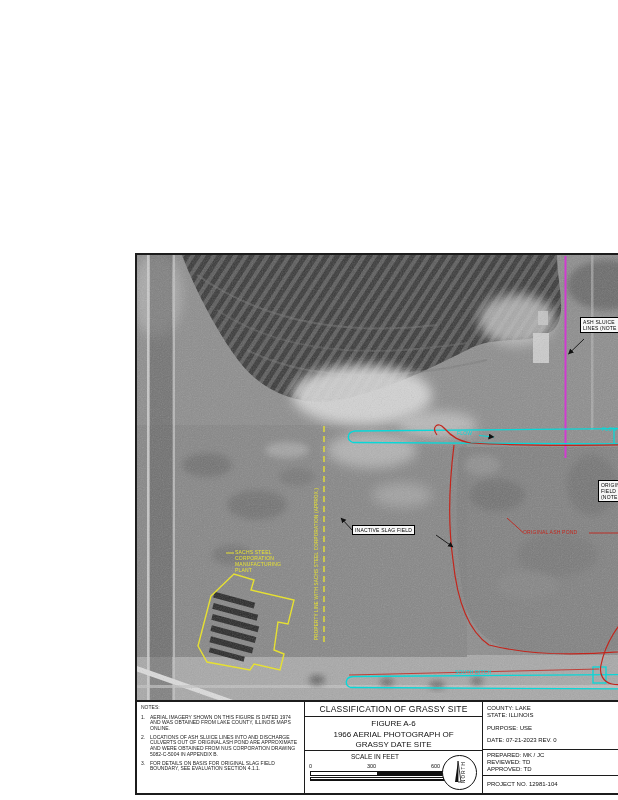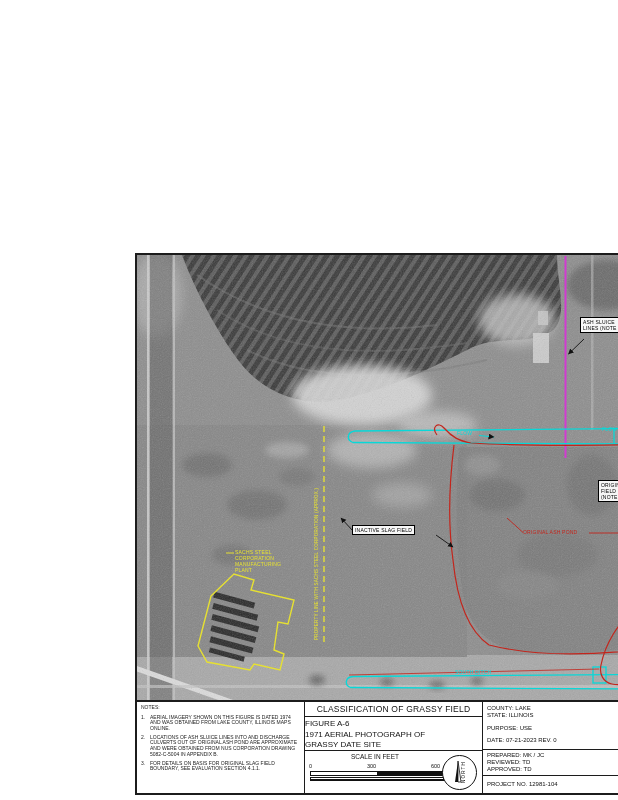--- a/index.html
+++ b/index.html
@@ -25,21 +25,21 @@
     position:absolute;left:0;top:445px;width:496px;height:93px;box-sizing:border-box;
     border-top:2px solid #1c1c1c;display:flex;background:#fff;
   }
   .tb-notes{width:168px;box-sizing:border-box;border-right:1.5px solid #1c1c1c;padding:3px 4px;font-size:5px;line-height:5.6px;color:#222;}
   .tb-notes .nh{margin-bottom:4px;}
   .note{display:flex;margin-bottom:3.5px;}
   .nn{width:9px;flex:none;}
   .nt{flex:1;}
   .tb-mid{width:178px;box-sizing:border-box;border-right:1.5px solid #1c1c1c;position:relative;}
   .tb-class{height:14px;line-height:14px;text-align:center;font-size:8.5px;letter-spacing:.2px;border-bottom:1.5px solid #1c1c1c;}
-  .tb-fig{height:34px;box-sizing:border-box;padding-top:2px;text-align:left;font-size:8px;line-height:10.5px;border-bottom:1.5px solid #1c1c1c;}
+  .tb-fig{height:34px;box-sizing:border-box;padding-top:2px;text-align:center;font-size:8px;line-height:10.5px;border-bottom:1.5px solid #1c1c1c;}
   .tb-scale{position:relative;height:42px;}
   .scale-title{position:absolute;left:0;top:2px;width:140px;text-align:center;font-size:6.5px;}
   .tick{position:absolute;top:12px;font-size:5.5px;}
   .t0{left:4px;} .t300{left:62px;} .t600{left:126px;}
   .sbar{position:absolute;left:5px;top:20px;width:134px;height:5px;border:1px solid #111;box-sizing:border-box;display:flex;}
   .sbar .w{flex:1;background:#fff;} .sbar .b{flex:1;background:#111;}
   .sbar2{position:absolute;left:5px;top:26px;width:134px;height:4px;border:1px solid #111;box-sizing:border-box;background:#fff;}
   .sbar2 .mid{position:absolute;left:0;top:1px;width:100%;height:1px;background:#111;}
   .north{position:absolute;right:5px;top:4px;width:33px;height:33px;border:1.2px solid #111;border-radius:50%;background:#fff;}
   .north svg{position:absolute;left:0;top:0;}
@@ -218,24 +218,24 @@
         <span class="nn">2.</span>
         <span class="nt">LOCATIONS OF ASH SLUICE LINES INTO AND DISCHARGE CULVERTS OUT OF ORIGINAL ASH POND ARE APPROXIMATE AND WERE OBTAINED FROM NUS CORPORATION DRAWING 5082-C-5004 IN APPENDIX B.</span>
       </div>
       <div class="note">
         <span class="nn">3.</span>
         <span class="nt">FOR DETAILS ON BASIS FOR ORIGINAL SLAG FIELD BOUNDARY, SEE EVALUATION SECTION 4.1.1.</span>
       </div>
     </div>
 
     <div class="tb-mid">
-      <div class="tb-class">CLASSIFICATION OF GRASSY FIELD</div>
+      <div class="tb-class">CLASSIFICATION OF GRASSY SITE</div>
       <div class="tb-fig">
         <div>FIGURE A-6</div>
-        <div>1971 AERIAL PHOTOGRAPH OF</div>
+        <div>1966 AERIAL PHOTOGRAPH OF</div>
         <div>GRASSY DATE SITE</div>
       </div>
       <div class="tb-scale">
         <div class="scale-title">SCALE IN FEET</div>
         <span class="tick t0">0</span>
         <span class="tick t300">300</span>
         <span class="tick t600">600</span>
         <div class="sbar">
             <div class="w"></div>
             <div class="b"></div>

